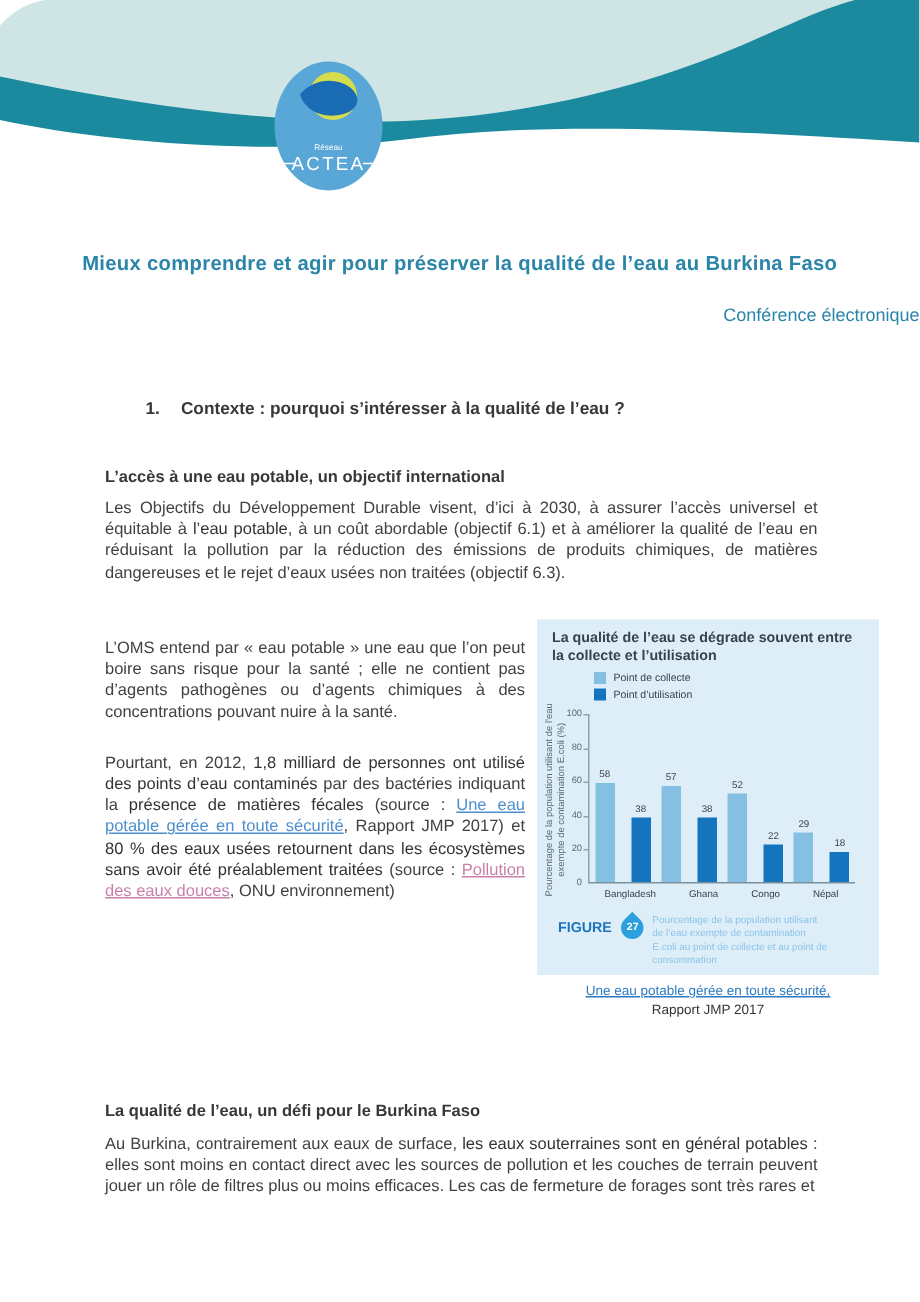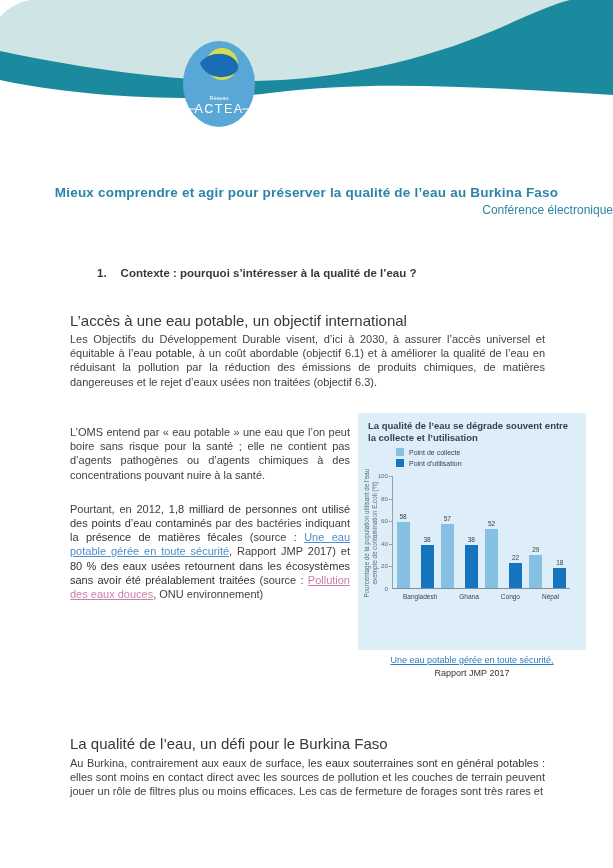--- a/index.html
+++ b/index.html
@@ -7,32 +7,32 @@
   body {
     width:613px; height:868px; position:relative; overflow:hidden;
     font-family:"Liberation Sans", sans-serif; color:#414141;
   }
   
   .header-svg { position:absolute; left:0; top:0; width:613px; height:135px; }
   .logo { position:absolute; left:169px; top:40px; width:100px; height:88px; }
   
   .doc-title {
     position:absolute; left:0; top:168px; width:613px; text-align:center;
-    color:#2a85a8; font-size:13.5px; font-weight:bold; letter-spacing:.2px;margin-top:17px;
+    color:#2a85a8; font-size:13.5px; font-weight:bold; letter-spacing:.2px;
   }
   .doc-subtitle {
     position:absolute; left:0; top:203px; width:613px; text-align:right;
     color:#2a85a8; font-size:12px;
   }
   
   .h-num {
     position:absolute; left:97px; top:267px; display:flex; gap:14px;
     font-size:11.5px; font-weight:bold; color:#383838;
   }
-  .subhead { position:absolute; font-size:15px; font-weight:normal; color:#383838; }
+  .subhead { position:absolute; font-size:11px; font-weight:bold; color:#383838; }
   .sub1 { left:70px; top:312px; }
   .sub2 { left:70px; top:735px; }
   .para {
     font-size:11px; line-height:14.2px; text-align:justify; color:#414141;
   }
   .para-full { position:absolute; left:70px; width:475px; }
   .p1 { top:332px; }
   .p6 { top:756px; }
   .left-col { position:absolute; left:70px; top:405px; width:280px; }
   .left-col .para { margin-bottom:10px;margin-top:20px; }
@@ -168,20 +168,27 @@
           <div class="bar-val">18</div>
         </div>
       </div>
     </div>
   <div class="xlabels">
       <span>Bangladesh</span>
       <span>Ghana</span>
       <span>Congo</span>
       <span>Népal</span>
     </div>
+  <div class="figure-row">
+    <span class="figure-label">FIGURE</span>
+    <span class="figure-badge">
+        <span>27</span>
+      </span>
+    <span class="figure-caption">Pourcentage de la population utilisant de l’eau exempte de contamination E.coli au point de collecte et au point de consommation</span>
+  </div>
 <div class="ytick" style="top: 172px;">0</div>
     <div class="ytick" style="top: 149.4px;">20</div>
     <div class="ymark" style="top: 153.4px;"></div>
     <div class="ytick" style="top: 126.8px;">40</div>
     <div class="ymark" style="top: 130.8px;"></div>
     <div class="ytick" style="top: 104.2px;">60</div>
     <div class="ymark" style="top: 108.2px;"></div>
     <div class="ytick" style="top: 81.6px;">80</div>
     <div class="ymark" style="top: 85.6px;"></div>
     <div class="ytick" style="top: 59px;">100</div>

